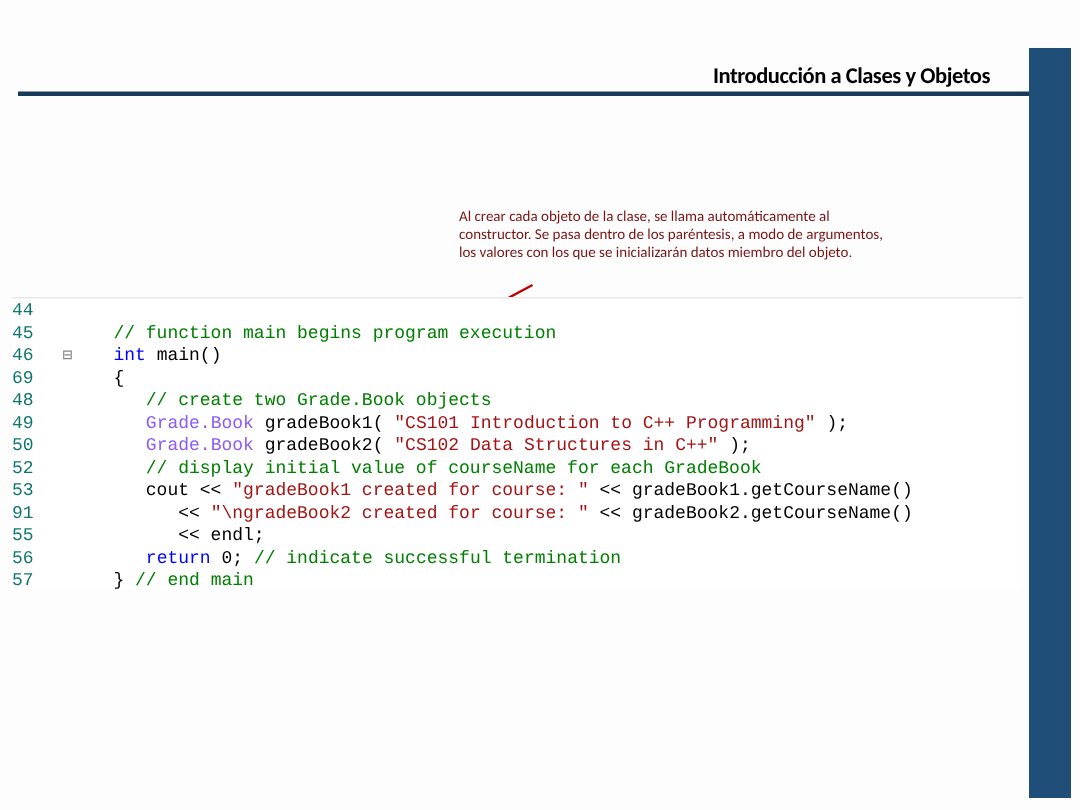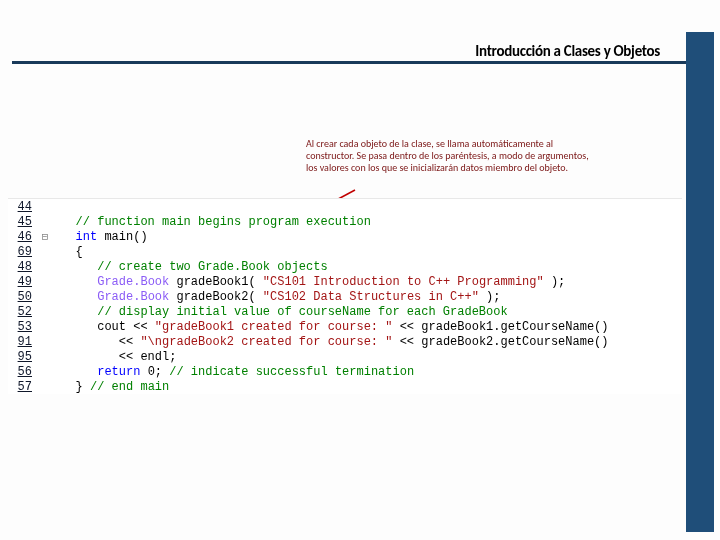--- a/index.html
+++ b/index.html
@@ -74,26 +74,24 @@
   .code-line {
     display: flex;
     align-items: center;
     height: 15px;
     font-family: Consolas, "Courier New", monospace;
     font-size: 12px;
     white-space: pre;
   }
   .ln {
     width: 28px;
-    text-align: right;
-    color: #0f172a;
+    color: #0f766e;
     padding-right: 4px;
     flex-shrink: 0;
     font-family: Consolas, "Courier New", monospace;
-    text-decoration: underline;
   }
   .gutter {
     width: 18px;
     flex-shrink: 0;
     text-align: center;
     color: #888;
     font-size: 11px;
   }
   .code {
     flex: 1;
@@ -125,16 +123,16 @@
     <div class="code-line"><span class="ln">44</span><span class="gutter"></span><span class="code"><span>   </span></span></div>
     <div class="code-line"><span class="ln">45</span><span class="gutter"></span><span class="code"><span class="c-comment">   // function main begins program execution</span></span></div>
     <div class="code-line"><span class="ln">46</span><span class="gutter">⊟</span><span class="code"><span>   </span><span class="c-keyword">int</span><span> main()</span></span></div>
     <div class="code-line"><span class="ln">69</span><span class="gutter"></span><span class="code"><span>   {</span></span></div>
     <div class="code-line"><span class="ln">48</span><span class="gutter"></span><span class="code"><span class="c-comment">      // create two Grade.Book objects</span></span></div>
     <div class="code-line"><span class="ln">49</span><span class="gutter"></span><span class="code"><span>      </span><span class="c-type">Grade.Book</span><span> gradeBook1( </span><span class="c-string">"CS101 Introduction to C++ Programming"</span><span> );</span></span></div>
     <div class="code-line"><span class="ln">50</span><span class="gutter"></span><span class="code"><span>      </span><span class="c-type">Grade.Book</span><span> gradeBook2( </span><span class="c-string">"CS102 Data Structures in C++"</span><span> );</span></span></div>
     <div class="code-line"><span class="ln">52</span><span class="gutter"></span><span class="code"><span class="c-comment">      // display initial value of courseName for each GradeBook</span></span></div>
     <div class="code-line"><span class="ln">53</span><span class="gutter"></span><span class="code"><span>      cout &lt;&lt; </span><span class="c-string">"gradeBook1 created for course: "</span><span> &lt;&lt; gradeBook1.getCourseName()</span></span></div>
     <div class="code-line"><span class="ln">91</span><span class="gutter"></span><span class="code"><span>         &lt;&lt; </span><span class="c-string">"\ngradeBook2 created for course: "</span><span> &lt;&lt; gradeBook2.getCourseName()</span></span></div>
-    <div class="code-line"><span class="ln">95</span><span class="gutter"></span><span class="code"><span>         &lt;&lt; endl;</span></span></div>
+    <div class="code-line"><span class="ln">55</span><span class="gutter"></span><span class="code"><span>         &lt;&lt; endl;</span></span></div>
     <div class="code-line"><span class="ln">56</span><span class="gutter"></span><span class="code"><span>      </span><span class="c-keyword">return</span><span> 0; </span><span class="c-comment">// indicate successful termination</span></span></div>
     <div class="code-line"><span class="ln">57</span><span class="gutter"></span><span class="code"><span>   } </span><span class="c-comment">// end main</span></span></div>
   </div>
 
 </body></html>

